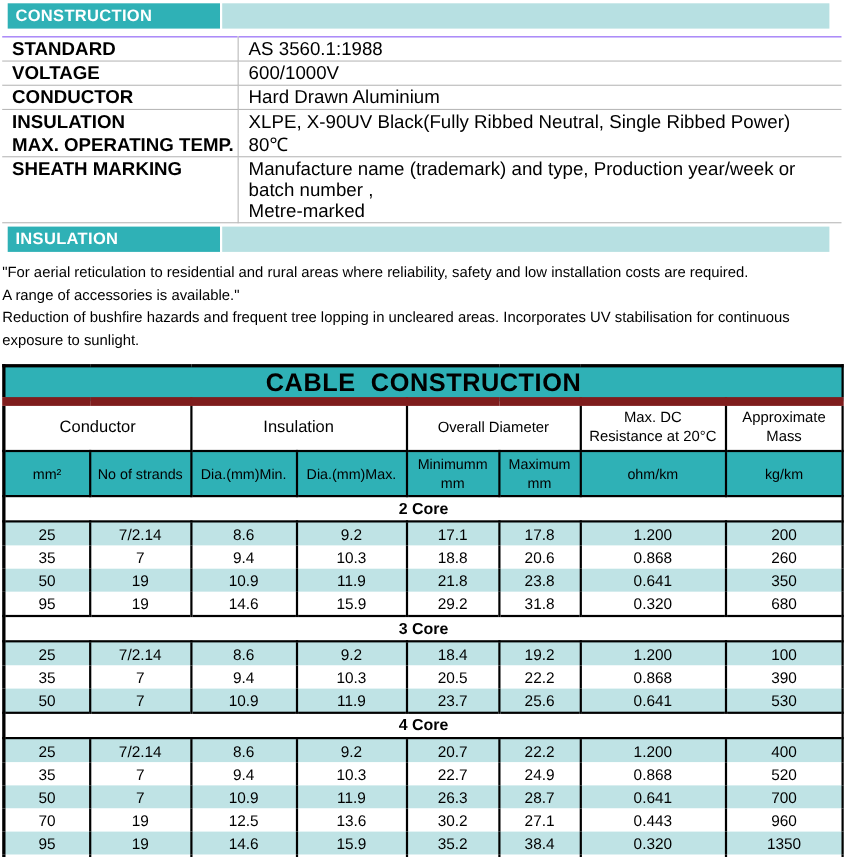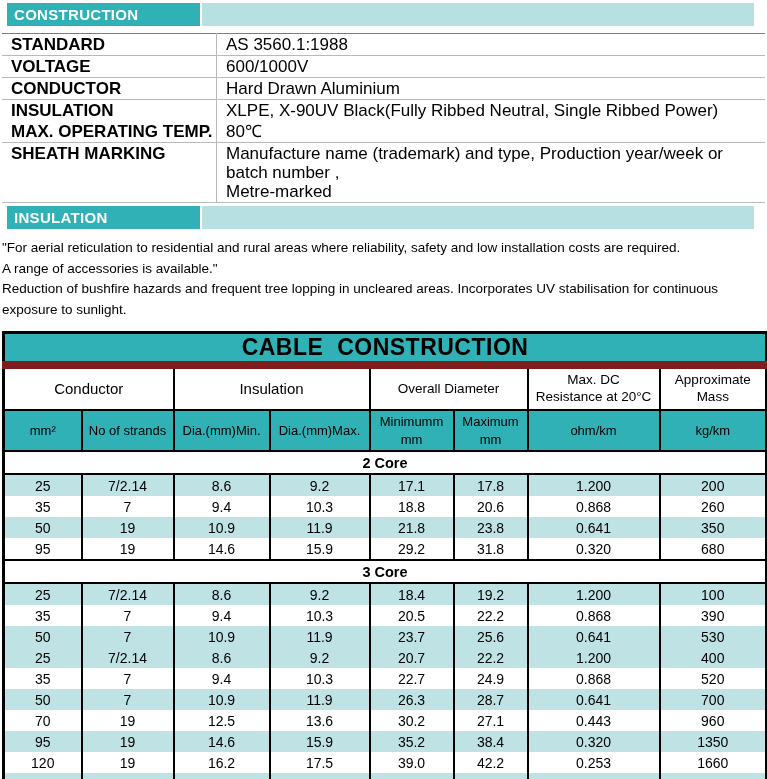--- a/index.html
+++ b/index.html
@@ -228,20 +228,23 @@
         <tr class="data-row alt">
           <td>50</td>
           <td>7</td>
           <td>10.9</td>
           <td>11.9</td>
           <td>23.7</td>
           <td>25.6</td>
           <td>0.641</td>
           <td>530</td>
         </tr>
+        <tr class="section-row">
+          <td colspan="8">4 Core</td>
+        </tr>
         <tr class="data-row alt">
           <td>25</td>
           <td>7/2.14</td>
           <td>8.6</td>
           <td>9.2</td>
           <td>20.7</td>
           <td>22.2</td>
           <td>1.200</td>
           <td>400</td>
         </tr>

